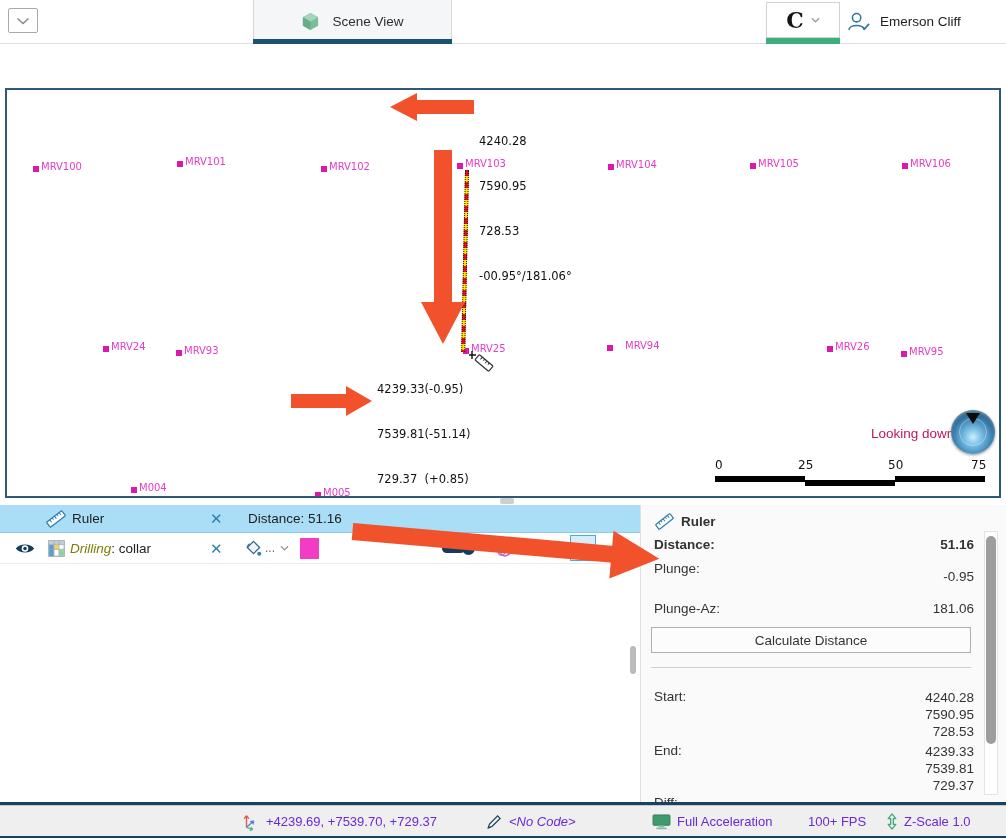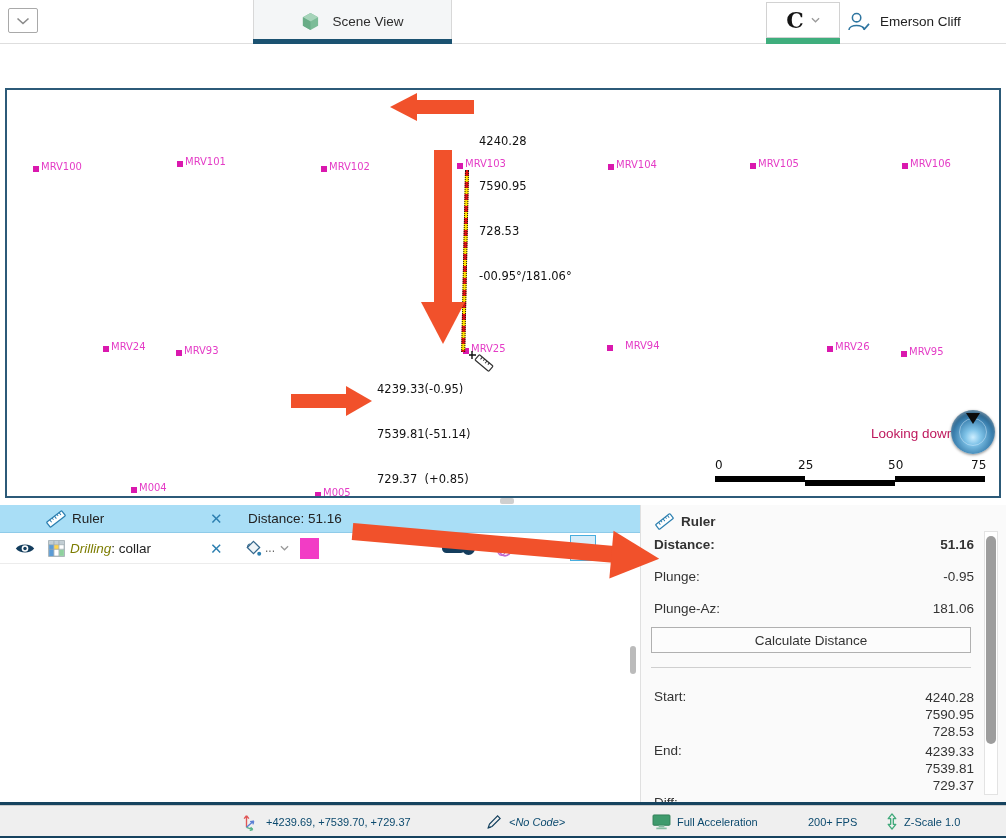--- a/index.html
+++ b/index.html
@@ -84,21 +84,21 @@
   .rp-value { position:absolute; right:32px; text-align:right; }
   .bold { font-weight:bold; }
   #calc-btn { position:absolute; left:10px; top:122px; width:320px; height:26px; border:1px solid #b0b0b0; background:#fcfcfc; display:flex; align-items:center; justify-content:center; font-size:13.5px; color:#333; cursor:pointer; }
   #rp-divider { position:absolute; left:10px; top:162px; width:320px; height:1px; background:#cfcfcf; }
   .rp-lines { line-height:17px; }
   #rp-scroll { position:absolute; right:8px; top:26px; width:14px; height:264px; background:#fff; border:1px solid #e3e3e3; }
   #rp-thumb { position:absolute; left:1px; top:4px; width:10px; height:208px; background:#9d9d9d; border-radius:5px; cursor:pointer; }
 
   
   #dark-divider { position:absolute; left:0; top:802px; width:1006px; height:3px; background:#16435f; }
-  #statusbar { position:absolute; left:0; top:805px; width:1006px; height:31px; background:#efefef; border-top:1px solid #cacaca; font-size:11px; color:#0c4a6e; }
+  #statusbar { position:absolute; left:0; top:805px; width:1006px; height:31px; background:#efefef; border-top:1px solid #cacaca; font-size:13px; color:#6d28d9; }
   #statusbar .sitem { position:absolute; top:0; height:31px; display:flex; align-items:center; gap:6px; }
   #bottom-edge { position:absolute; left:0; top:836px; width:1006px; height:2px; background:#16435f; }
   .italic { font-style:italic; }
   svg { display:block; }
 </style>
 </head>
 <body>
 
 <div id="topbar">
   <div id="dropdown-btn">
@@ -438,21 +438,21 @@
           <path d="M5 7.5 v3.4 M8.3 7.5 v2.4 M11.6 7.5 v3.4 M14.9 7.5 v2.4 M18 7.5 v3.4" stroke="#2c7fb0" stroke-width="1.1"></path>
         </g>
       </svg>
     </span>
     <span>Ruler</span>
   </div>
 
   <div class="rp-label bold" style="top:32px;">Distance:</div>
   <div class="rp-value bold" style="top:32px;">51.16</div>
 
-  <div class="rp-label" style="top:64px;">Plunge:</div>
+  <div class="rp-label" style="top:56px;">Plunge:</div>
   <div class="rp-value" style="top:64px;">-0.95</div>
 
   <div class="rp-label" style="top:96px;">Plunge-Az:</div>
   <div class="rp-value" style="top:96px;">181.06</div>
 
   <div id="calc-btn">Calculate Distance</div>
   <div id="rp-divider"></div>
 
   <div class="rp-label" style="top:184px;">Start:</div>
   <div class="rp-value rp-lines" style="top:184px;">
@@ -505,21 +505,21 @@
     <span>
       <svg width="19" height="16" viewBox="0 0 20 17">
         <rect x="1" y="1" width="18" height="11" rx="1" fill="#3f9b6d" stroke="#2e7e55" stroke-width="1"></rect>
         <rect x="7" y="12" width="6" height="2.2" fill="#86bda2"></rect>
         <rect x="4.5" y="14.4" width="11" height="1.8" fill="#86bda2"></rect>
       </svg>
     </span>
     <span>Full Acceleration</span>
   </div>
   <div class="sitem" style="left:808px;">
-    <span>200+ FPS</span>
+    <span>100+ FPS</span>
   </div>
   <div class="sitem" style="left:886px;">
     <span>
       <svg width="12" height="17" viewBox="0 0 12 18">
         <path d="M6 1 L10 6 H7.4 V12 H10 L6 17 L2 12 H4.6 V6 H2 Z" fill="none" stroke="#3fa97a" stroke-width="1.4" stroke-linejoin="round"></path>
       </svg>
     </span>
     <span>Z-Scale 1.0</span>
   </div>
 </div>

